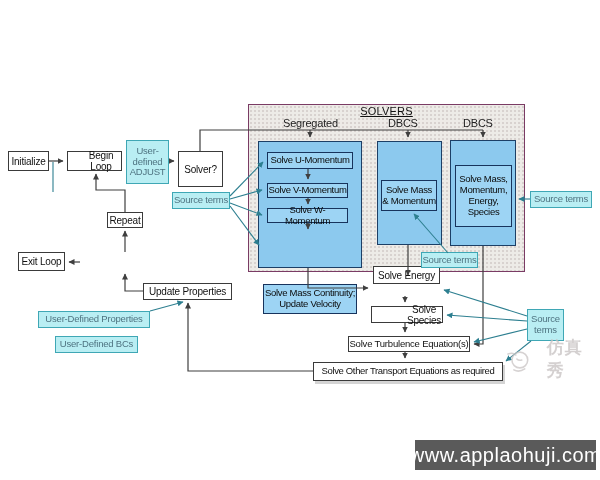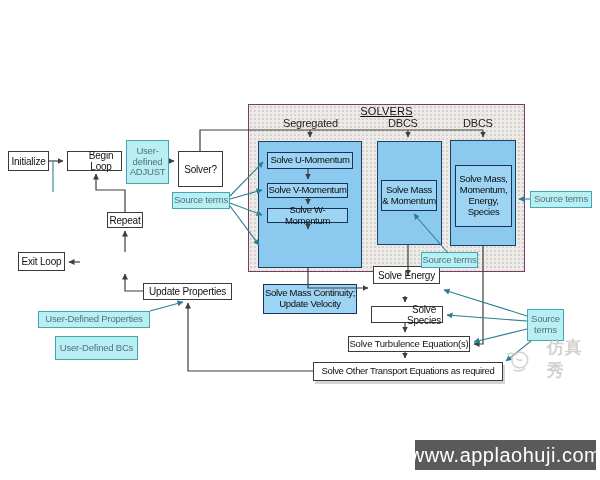--- a/index.html
+++ b/index.html
@@ -79,21 +79,21 @@
   <div class="wbox" style="left:371px;top:306px;width:72px;height:17px;padding-left:34px;">Solve Species</div>
   <div class="wbox" style="left:348px;top:336px;width:122px;height:16px;font-size:9.5px;">Solve Turbulence Equation(s)</div>
   <div class="wbox shadowed" style="left:313px;top:362px;width:190px;height:19px;font-size:9.5px;letter-spacing:-0.35px;">Solve Other Transport Equations as required</div>
 
   <div class="cbox" style="left:126px;top:140px;width:43px;height:44px;">User-defined ADJUST</div>
   <div class="cbox" style="left:172px;top:192px;width:58px;height:17px;">Source terms</div>
   <div class="cbox" style="left:421px;top:252px;width:57px;height:16px;">Source terms</div>
   <div class="cbox" style="left:530px;top:191px;width:62px;height:17px;">Source terms</div>
   <div class="cbox" style="left:527px;top:309px;width:37px;height:32px;">Source terms</div>
   <div class="cbox" style="left:38px;top:311px;width:112px;height:17px;">User-Defined Properties</div>
-  <div class="cbox" style="left:55px;top:336px;width:83px;height:24px;">User-Defined BCs</div>
+  <div class="cbox" style="left:55px;top:336px;width:83px;height:17px;">User-Defined BCs</div>
 
   <svg id="wires" width="600" height="480">
     <defs>
       <marker id="ad" markerWidth="7" markerHeight="7" refX="5.5" refY="3" orient="auto" markerUnits="userSpaceOnUse">
         <path d="M0,0 L6,3 L0,6 z" fill="#3f3f3f"></path>
       </marker>
       <marker id="at" markerWidth="7" markerHeight="7" refX="5.5" refY="3" orient="auto" markerUnits="userSpaceOnUse">
         <path d="M0,0 L6,3 L0,6 z" fill="#2d7f90"></path>
       </marker>
     </defs>

